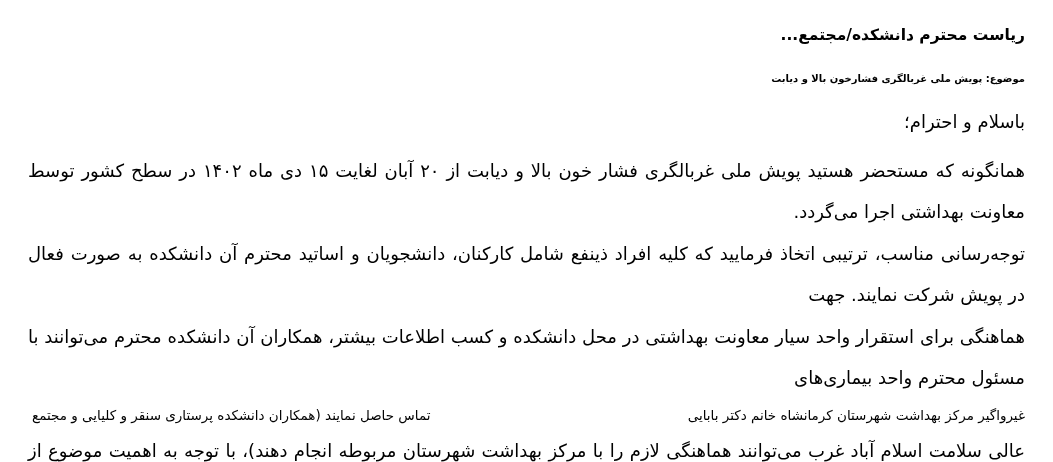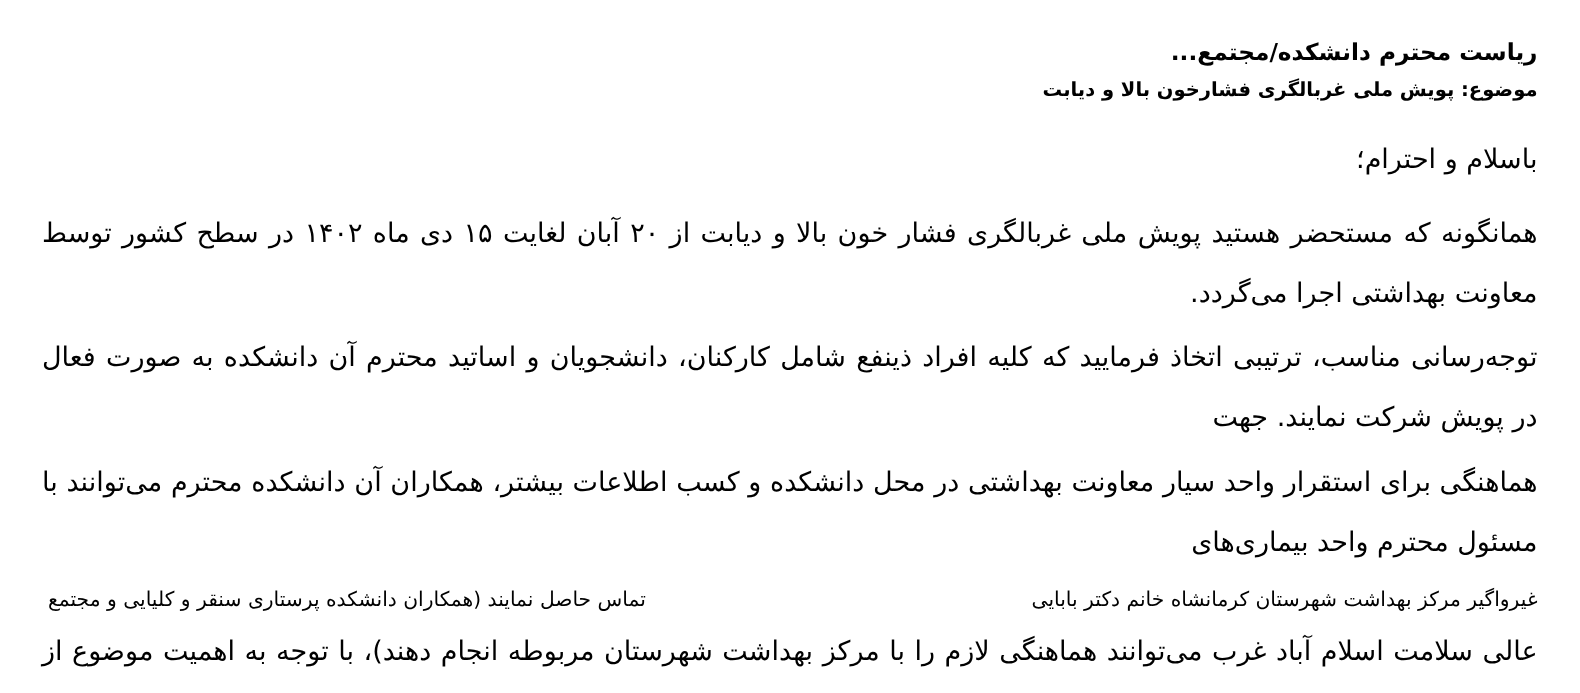--- a/index.html
+++ b/index.html
@@ -23,25 +23,25 @@
     direction: rtl;
   }
   .heading-block {
     margin-top: 6px;
   }
   .addressee {
     font-size: 15.5px;
     font-weight: bold;
     letter-spacing: 0px;
     line-height: 1.5;
-    margin-bottom: 4px;
+    margin-bottom: 24px;
     text-align: right;
   }
   .subject {
-    font-size: 13px;
+    font-size: 10px;
     font-weight: bold;
     line-height: 1.5;
     margin-bottom: 22px;
     text-align: right;
   }
   .salutation {
     font-size: 18px;
     line-height: 1.5;
     margin-bottom: 16px;
     text-align: right;

